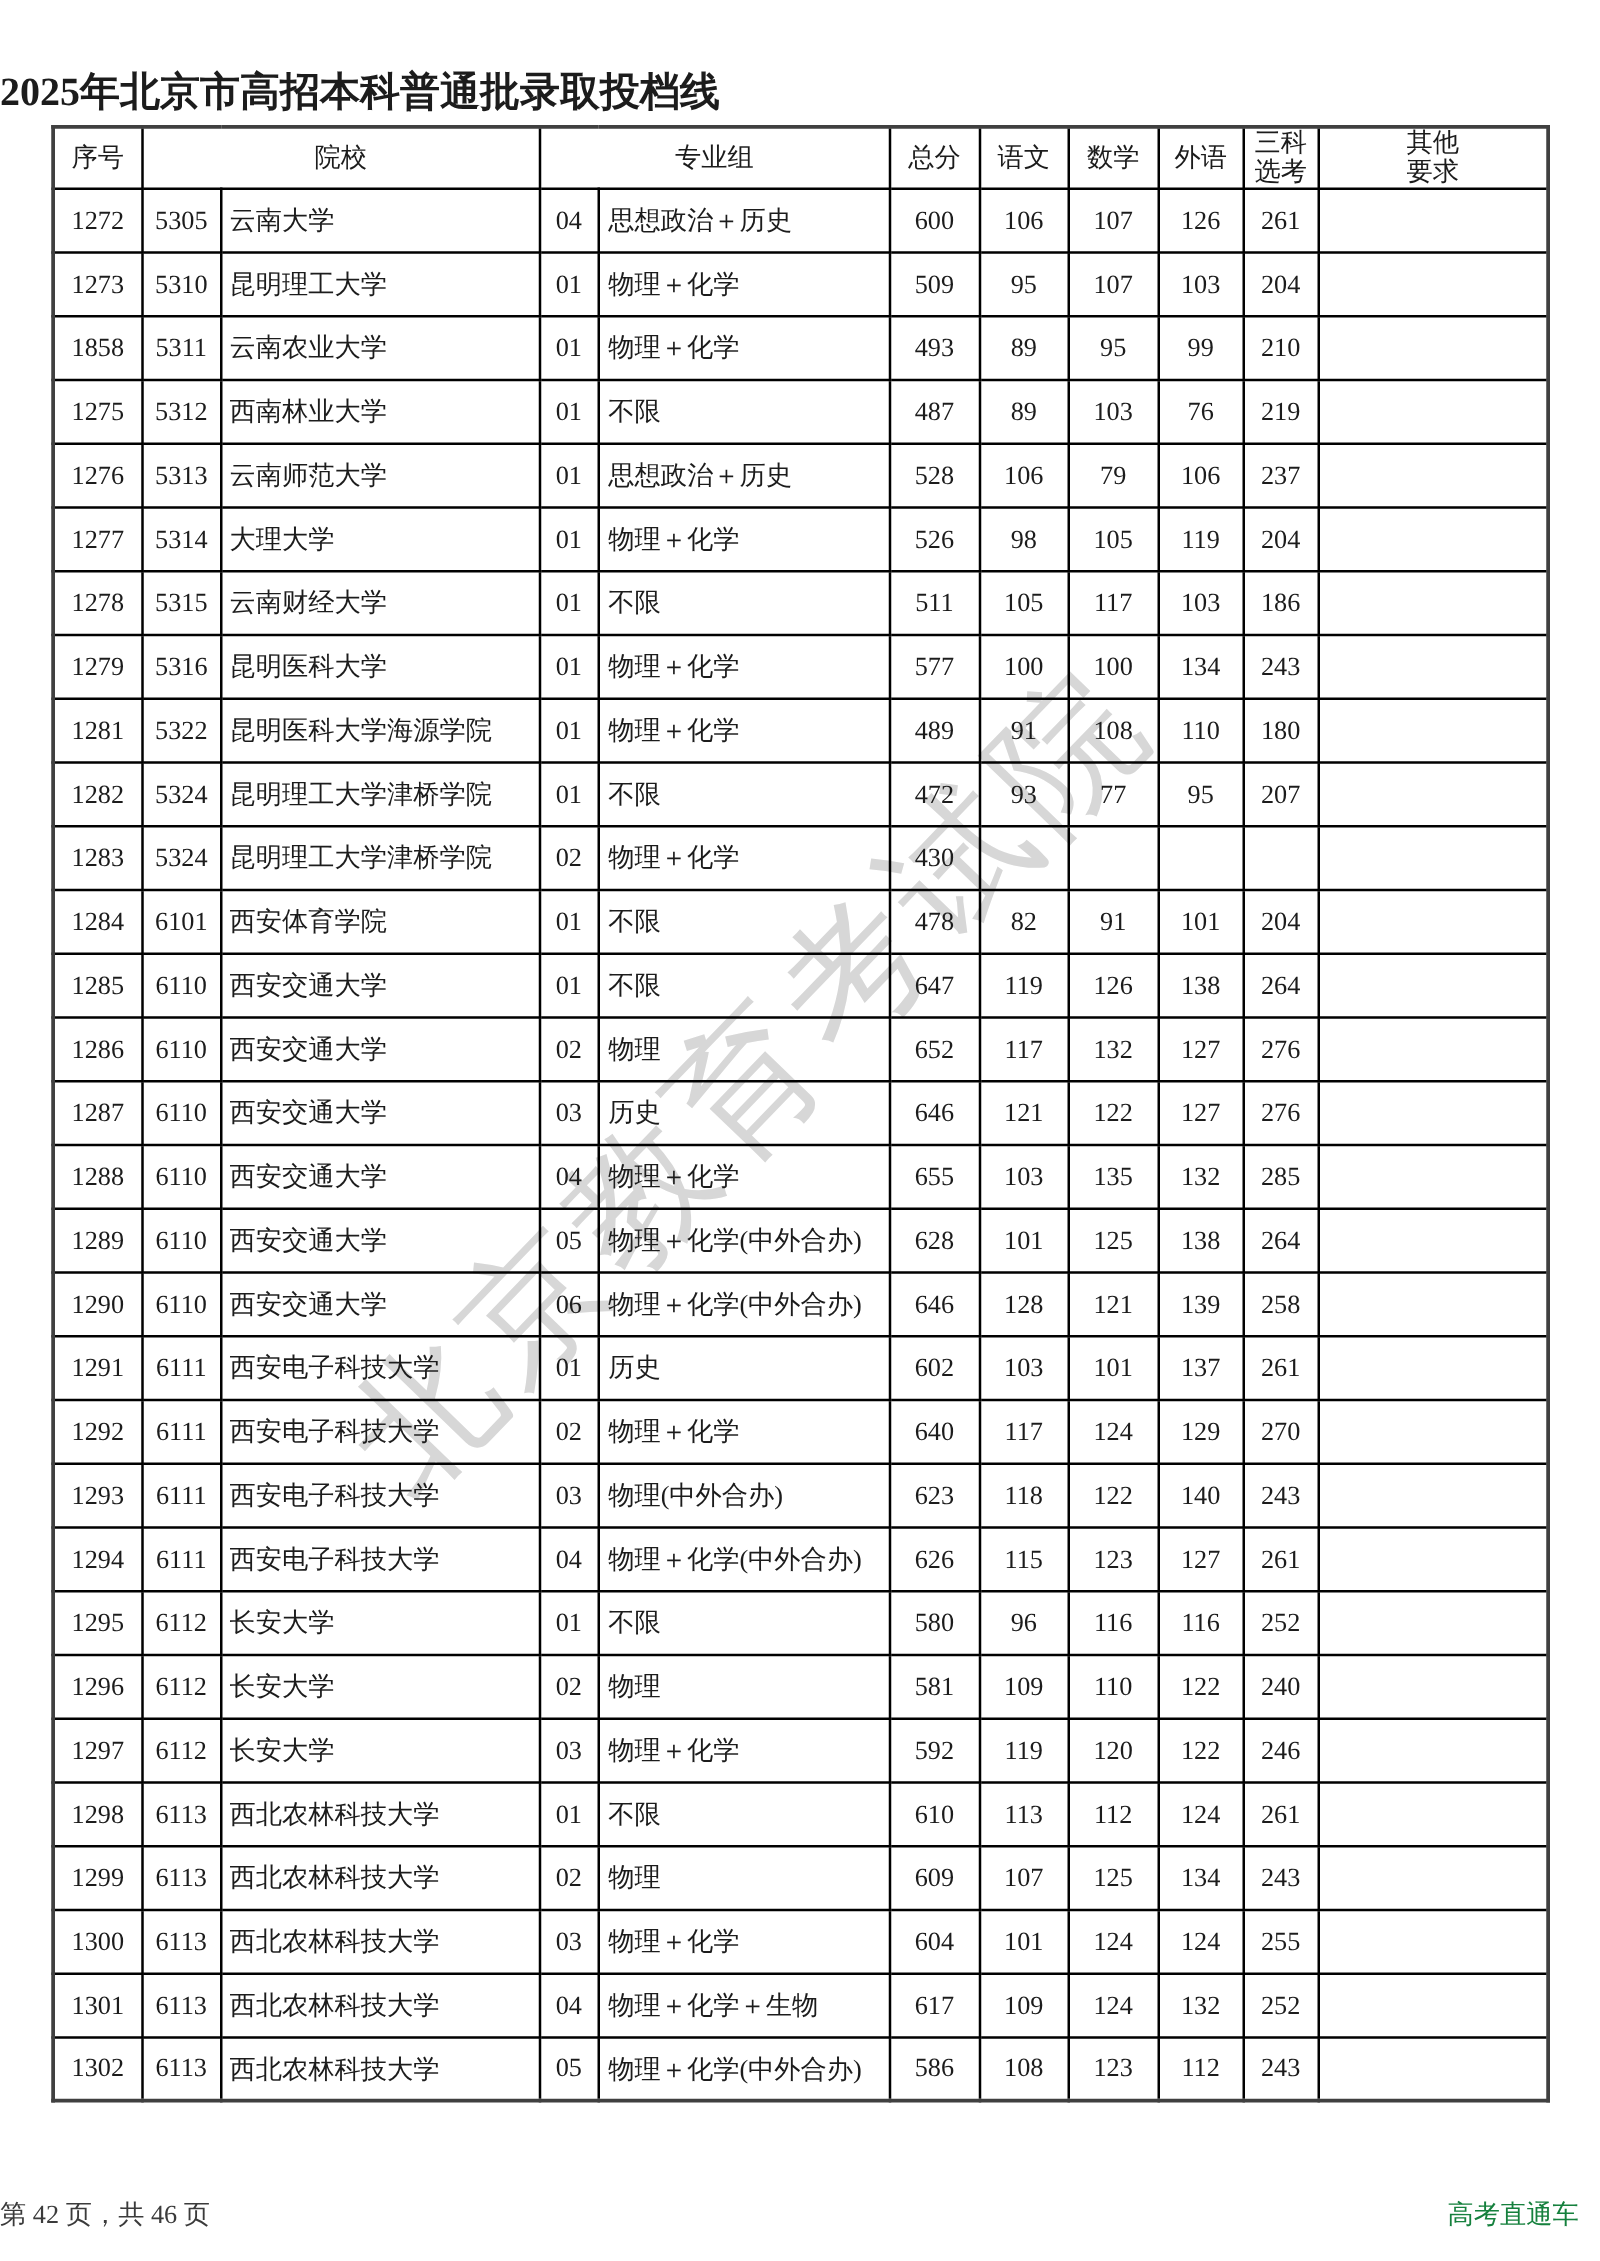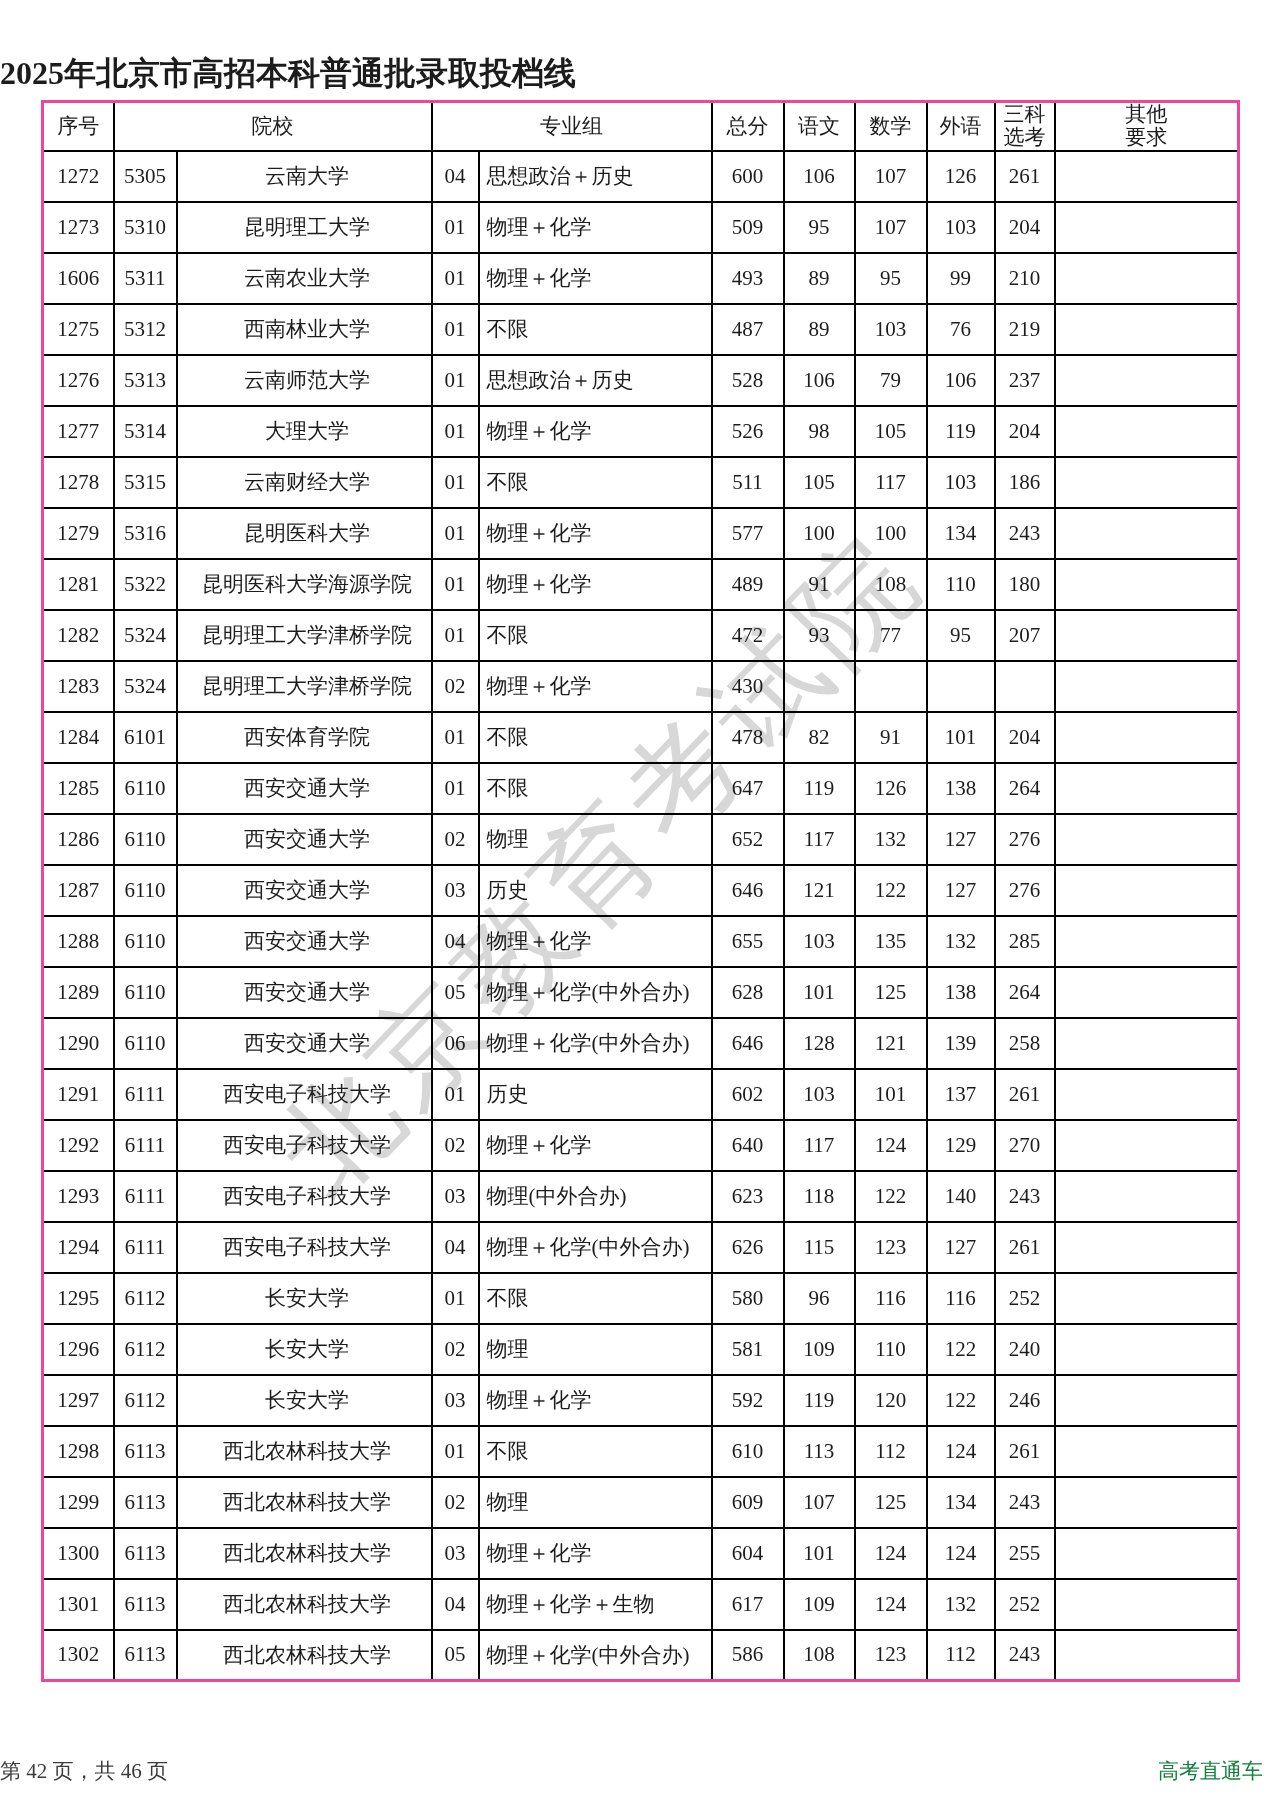--- a/index.html
+++ b/index.html
@@ -38,37 +38,37 @@
 
   .table-wrap {
     position: absolute;
     left: 41px; top: 100px;
     z-index: 1;
   }
   table.score-table {
     border-collapse: collapse;
     table-layout: fixed;
     width: 1196px;
-    border: 3px solid #ec4899;
+    border: 3px solid #404040;
     background: transparent;
   }
   .score-table th, .score-table td {
     border: 2px solid #000;
     font-size: 21px;
     font-weight: normal;
     padding: 0;
     text-align: center;
     vertical-align: middle;
     overflow: hidden;
     background: transparent;
   }
   .score-table thead tr { height: 49px; }
   .score-table tbody tr { height: 51px; }
   .score-table th.two-line { white-space: pre-line; line-height: 23px; }
-  .score-table td.c-name  { text-align: center; padding-left: 6px; }
+  .score-table td.c-name  { text-align: left; padding-left: 6px; }
   .score-table td.c-gname { text-align: left; padding-left: 7px; }
 
   .footer-page {
     position: absolute;
     left: 0; top: 1757px; width: 1270px;
     text-align: left;
     font-size: 21px;
     color: #3b3b3b;
     z-index: 1;
   }
@@ -140,21 +140,21 @@
             <td class="c-gnum">01</td>
             <td class="c-gname">物理＋化学</td>
             <td class="c-score">509</td>
             <td class="c-score">95</td>
             <td class="c-score">107</td>
             <td class="c-score">103</td>
             <td class="c-score">204</td>
             <td class="c-other"></td>
           </tr>
           <tr>
-            <td class="c-seq">1606</td>
+            <td class="c-seq">1858</td>
             <td class="c-code">5311</td>
             <td class="c-name">云南农业大学</td>
             <td class="c-gnum">01</td>
             <td class="c-gname">物理＋化学</td>
             <td class="c-score">493</td>
             <td class="c-score">89</td>
             <td class="c-score">95</td>
             <td class="c-score">99</td>
             <td class="c-score">210</td>
             <td class="c-other"></td>

